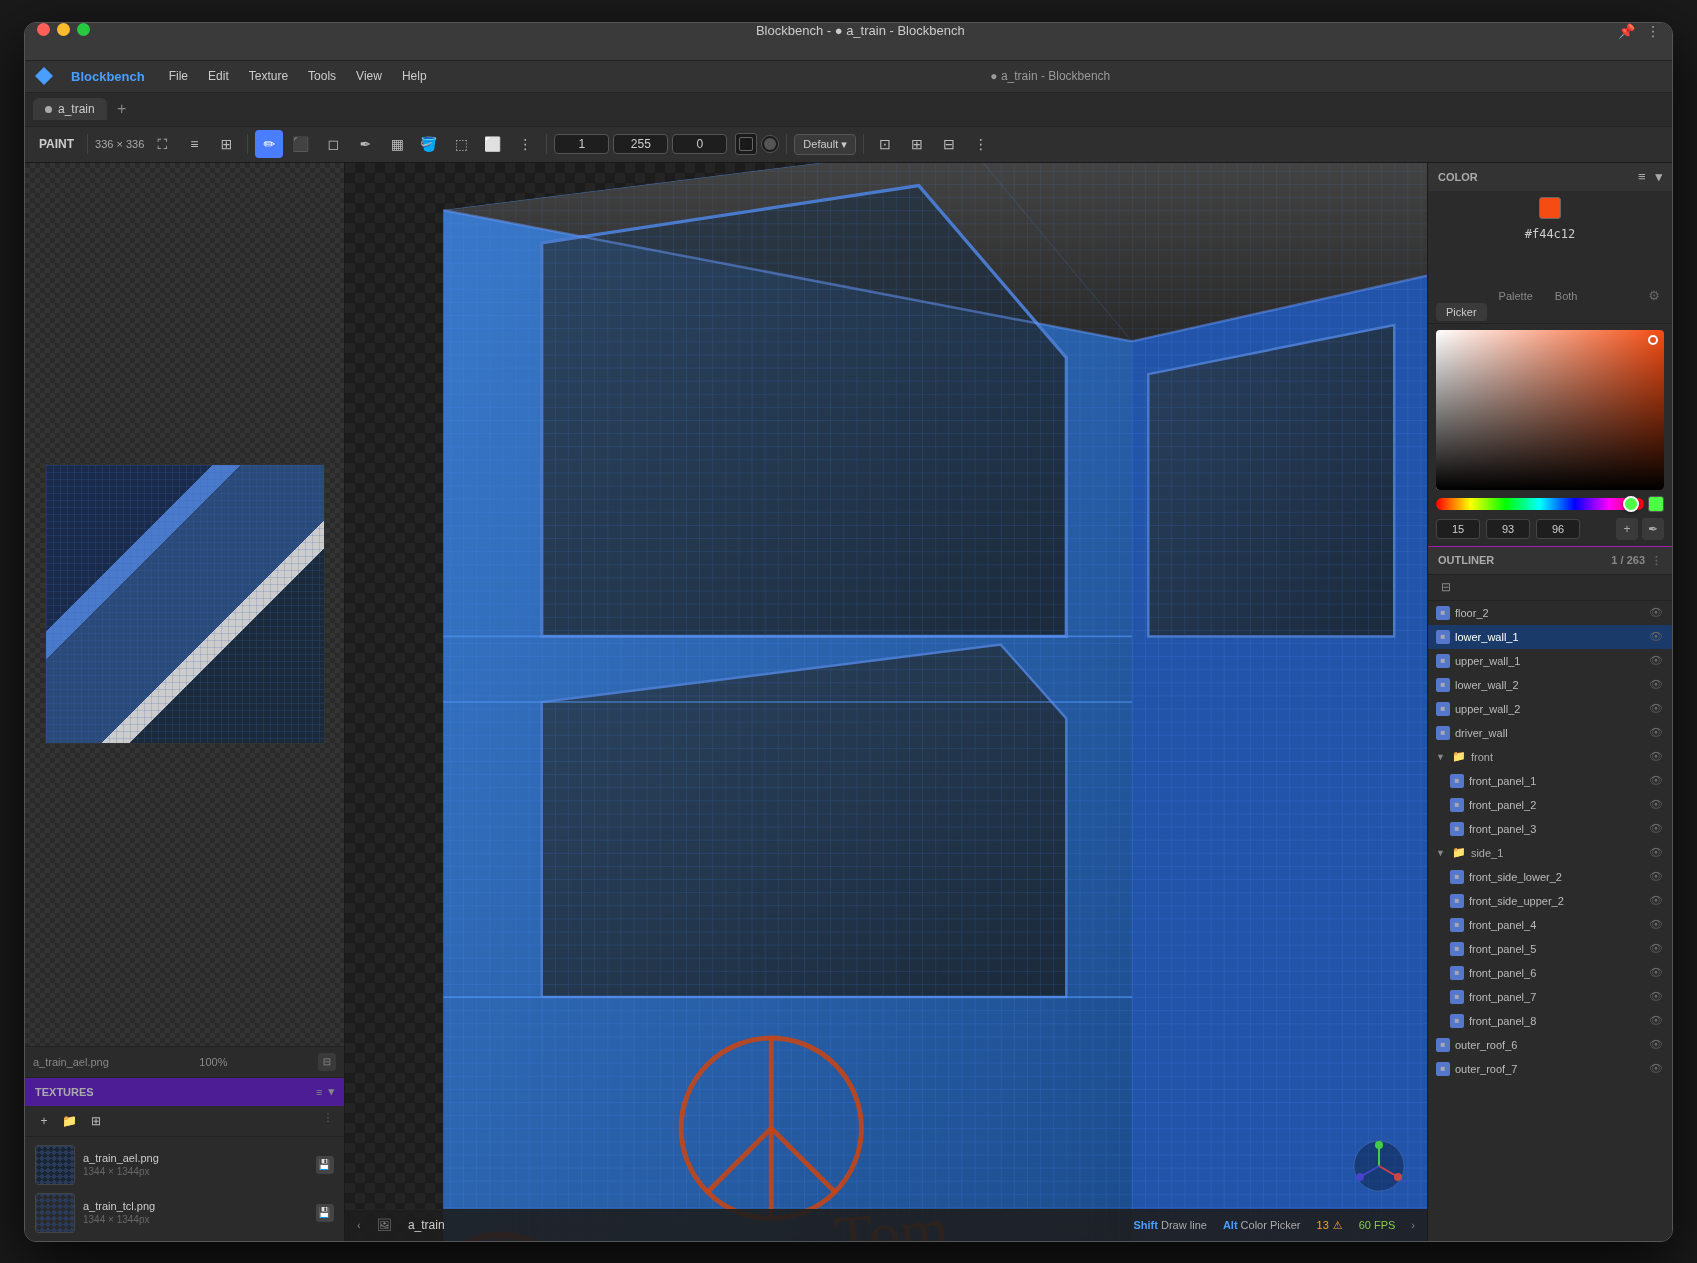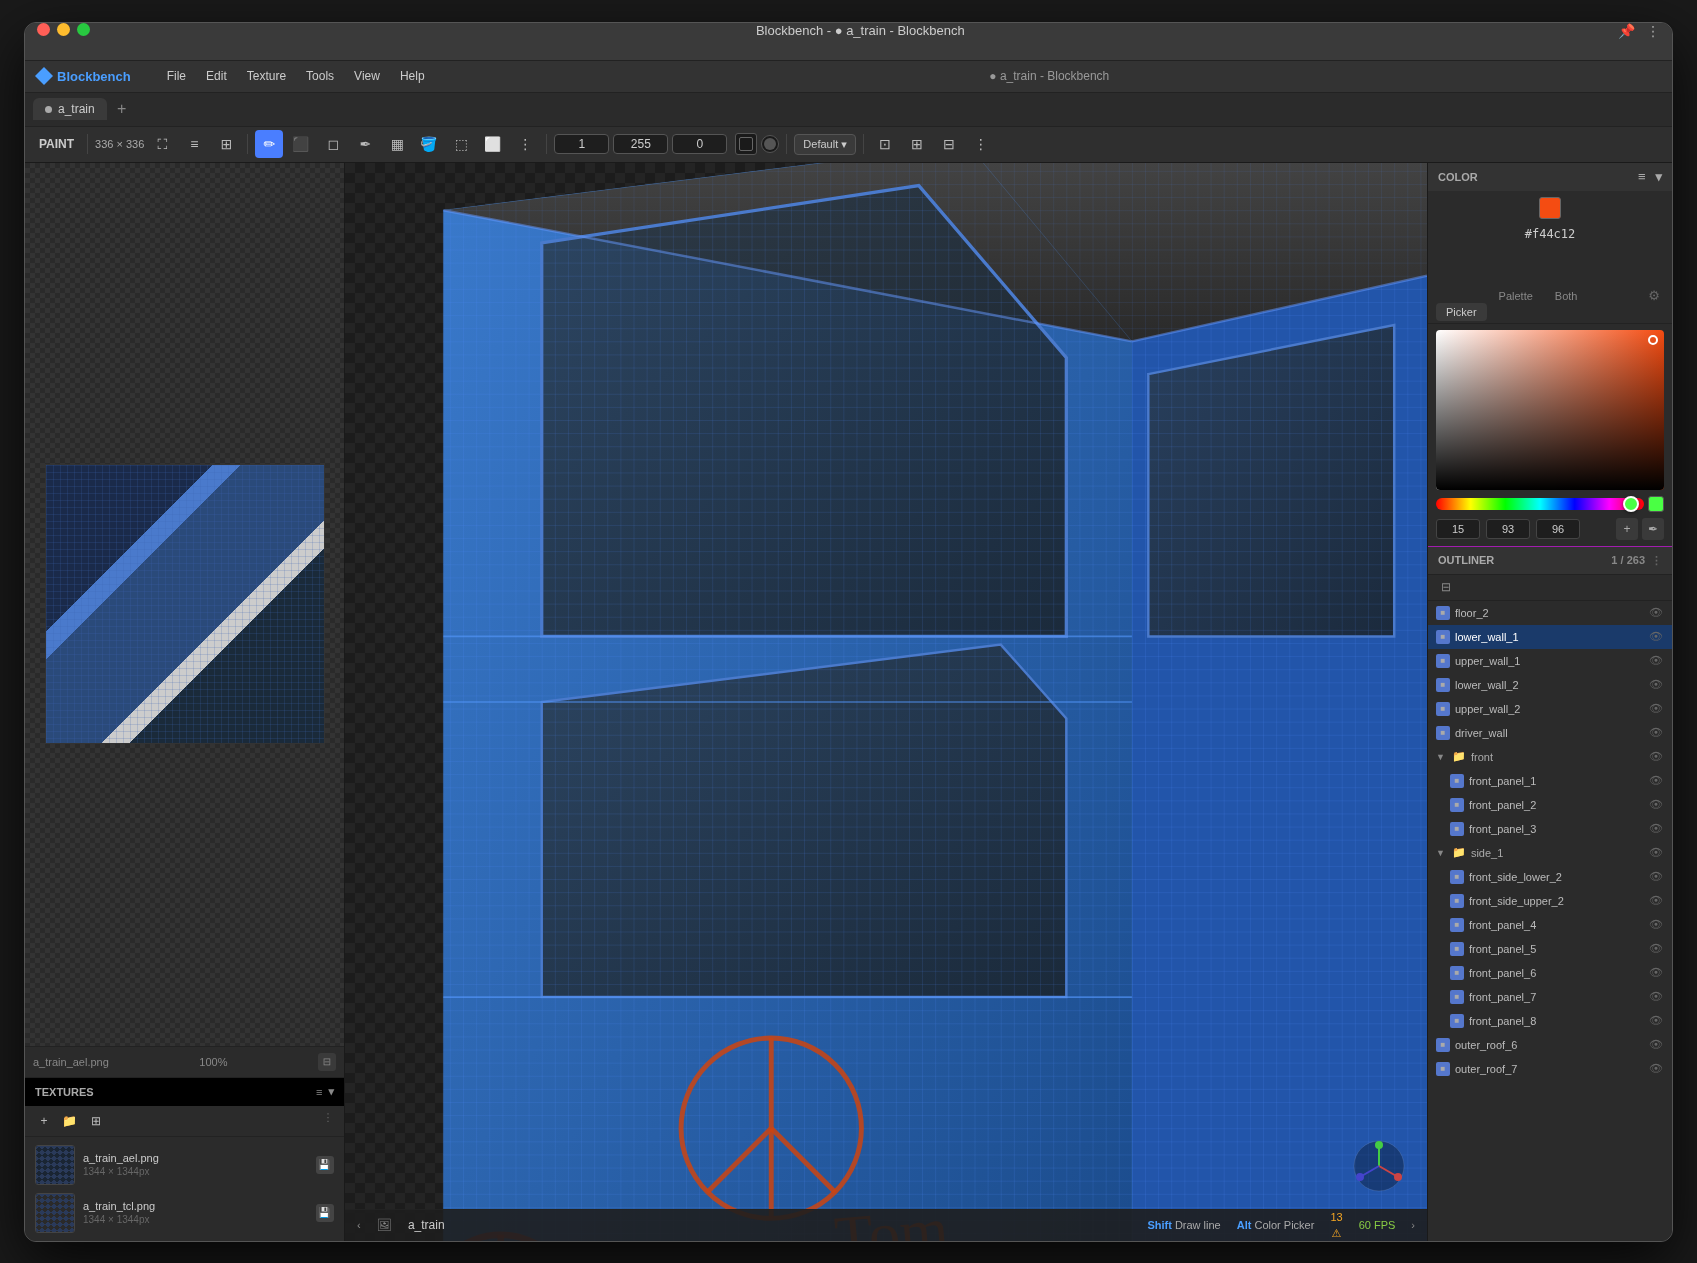--- a/index.html
+++ b/index.html
@@ -65,22 +65,22 @@
       display: flex;
       align-items: center;
       padding: 0 10px;
       gap: 4px;
       flex-shrink: 0;
       border-bottom: 1px solid #222;
     }
     .menubar-logo {
       display: flex;
       align-items: center;
-      gap: 4px;
-      margin-right: 24px;
+      gap: 18px;
+      margin-right: 12px;
       color: #4a9eff;
       font-weight: 700;
       font-size: 13px;
     }
     .logo-icon {
       width: 18px;
       height: 18px;
       background: #4a9eff;
       clip-path: polygon(50% 0%, 100% 50%, 50% 100%, 0% 50%);
     }
@@ -230,21 +230,21 @@
       justify-content: space-between;
       font-size: 11px;
       color: #888;
     }
     
     .textures-panel {
       border-top: 1px solid #222;
     }
     .textures-header {
       height: 28px;
-      background: #000000;
+      background: #4c1d95;
       display: flex;
       align-items: center;
       padding: 0 10px;
       font-size: 11px;
       font-weight: 600;
       color: #aaa;
       text-transform: uppercase;
     }
     .textures-toolbar {
       display: flex;
@@ -342,21 +342,20 @@
     }
     .status-train-name {
       color: #ccc;
       font-size: 12px;
     }
     .status-warning {
       color: #f5a623;
       display: flex;
       align-items: center;
       gap: 4px;
-      flex-direction: column;
     }
     .status-fps {
       color: #88cc44;
     }
     .status-arrow { cursor: pointer; color: #888; }
     .statusbar-spacer { flex: 1; }
     .shift-hint { color: #aaa; }
     .shift-key { color: #4a9eff; font-weight: 600; }
     
     .right-panel {

